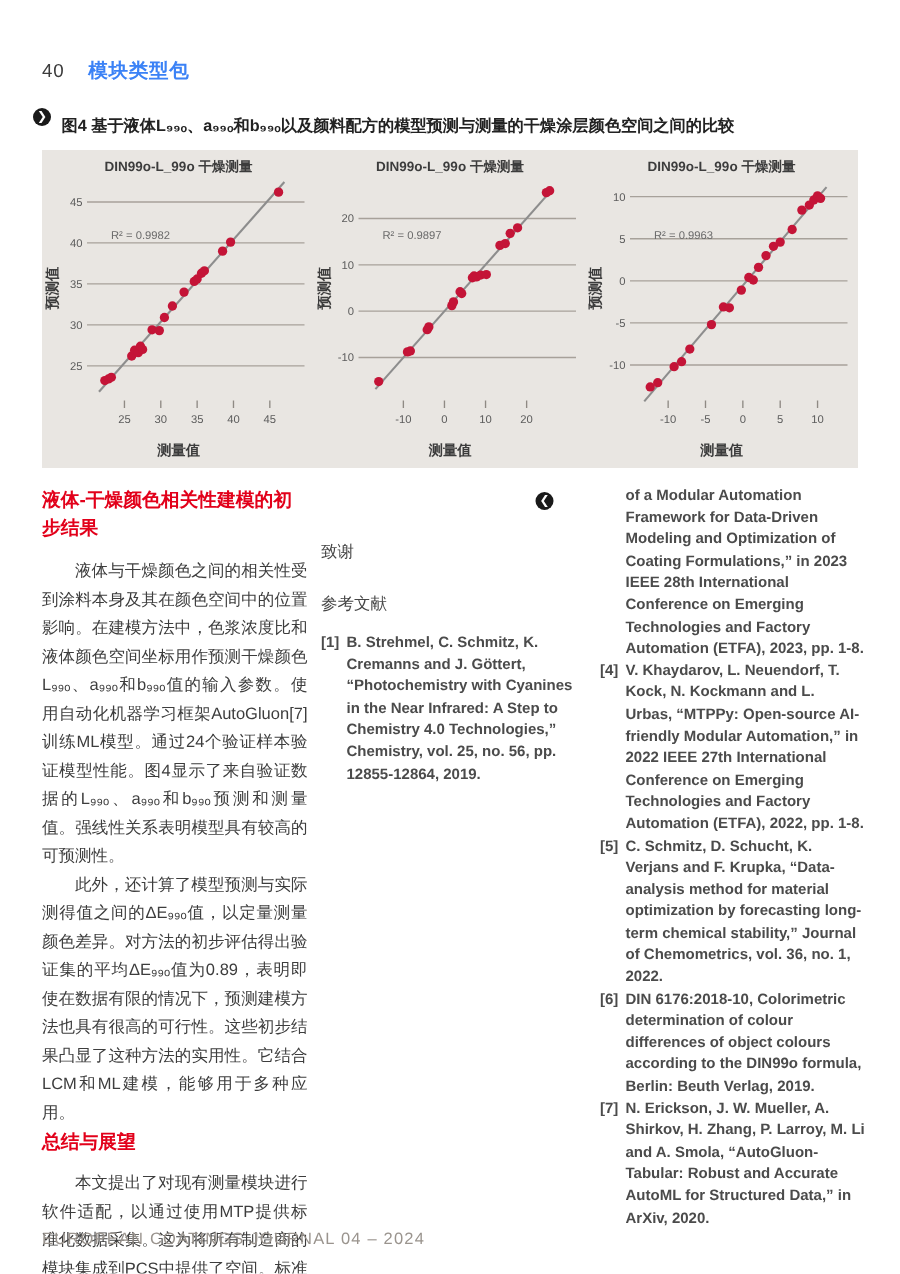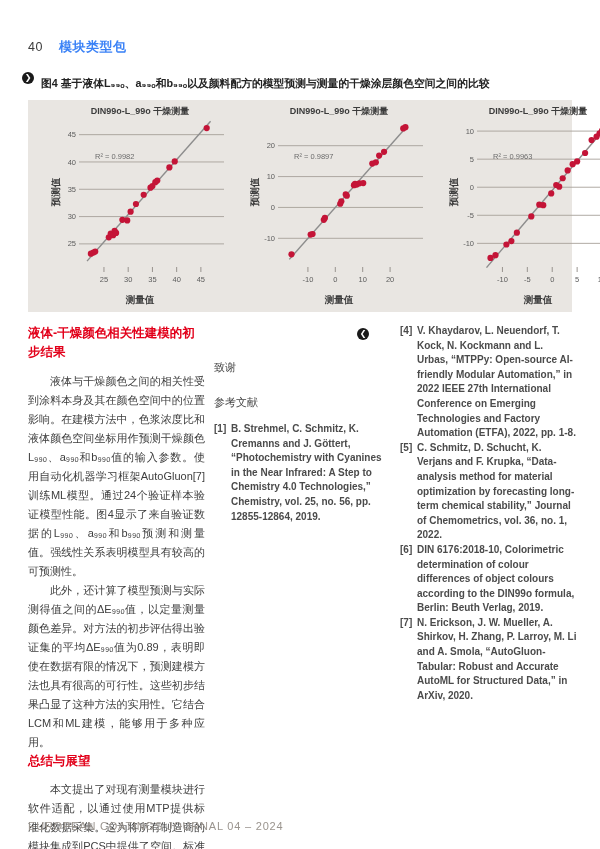--- a/index.html
+++ b/index.html
@@ -18,21 +18,21 @@
 
   
   .fig-caption{position:absolute;left:22px;top:64px;display:flex;align-items:center;gap:7px;width:556px;}
   .marker-circle{width:12px;height:12px;border-radius:50%;background:#1a1a1a;color:#fff;
     display:flex;align-items:center;justify-content:center;font-size:8px;line-height:1;flex:none;font-weight:bold;}
   .fig-caption-text{font-size:10.8px;font-weight:bold;color:#222;margin-top:13px;}
 
   
   .chart-panel{position:absolute;left:28px;top:100px;width:544px;height:212px;
     background:#e9e6e2;display:flex;justify-content:space-between;padding:3px 2px;box-sizing:border-box;}
-  .chart{width:178px;height:206px;margin-left:21px;}
+  .chart{width:178px;height:206px;}
   svg text{font-family:"Liberation Sans","DejaVu Sans",sans-serif;}
 
   
   .columns{position:absolute;left:28px;top:324px;width:550px;display:flex;gap:9px;}
   .col{width:177px;flex:none;}
   .red-heading{font-size:12.5px;font-weight:bold;color:#e2001a;line-height:1.5;margin:0 0 10px 0;}
   .red-heading.second{}
   p.cn{font-size:11px;line-height:19px;color:#3d3d3d;text-align:justify;margin:0;text-indent:2em;}
   p.cn.noindent{text-indent:0;}
   .subhead{font-size:11px;color:#454545;margin:20px 0 12px 0;font-weight:500;}
@@ -224,20 +224,21 @@
 
           <div class="ref">
             <span class="ref-num">[1]</span>
             <span class="ref-text">B. Strehmel, C. Schmitz, K. Cremanns and J. Göttert, “Photochemistry with Cyanines in the Near Infrared: A Step to Chemistry 4.0 Technologies,” Chemistry, vol. 25, no. 56, pp. 12855-12864, 2019.</span>
           </div>
 
         </div>
     </div>
 
     <div class="col">
+      <div class="ref-cont">of a Modular Automation Framework for Data-Driven Modeling and Optimization of Coating Formulations,” in 2023 IEEE 28th International Conference on Emerging Technologies and Factory Automation (ETFA), 2023, pp. 1-8.</div>
       <div class="refs">
 
           <div class="ref">
             <span class="ref-num">[4]</span>
             <span class="ref-text">V. Khaydarov, L. Neuendorf, T. Kock, N. Kockmann and L. Urbas, “MTPPy: Open-source AI-friendly Modular Automation,” in 2022 IEEE 27th International Conference on Emerging Technologies and Factory Automation (ETFA), 2022, pp. 1-8.</span>
           </div>
 
           <div class="ref">
             <span class="ref-num">[5]</span>
             <span class="ref-text">C. Schmitz, D. Schucht, K. Verjans and F. Krupka, “Data-analysis method for material optimization by forecasting long-term chemical stability,” Journal of Chemometrics, vol. 36, no. 1, 2022.</span>

